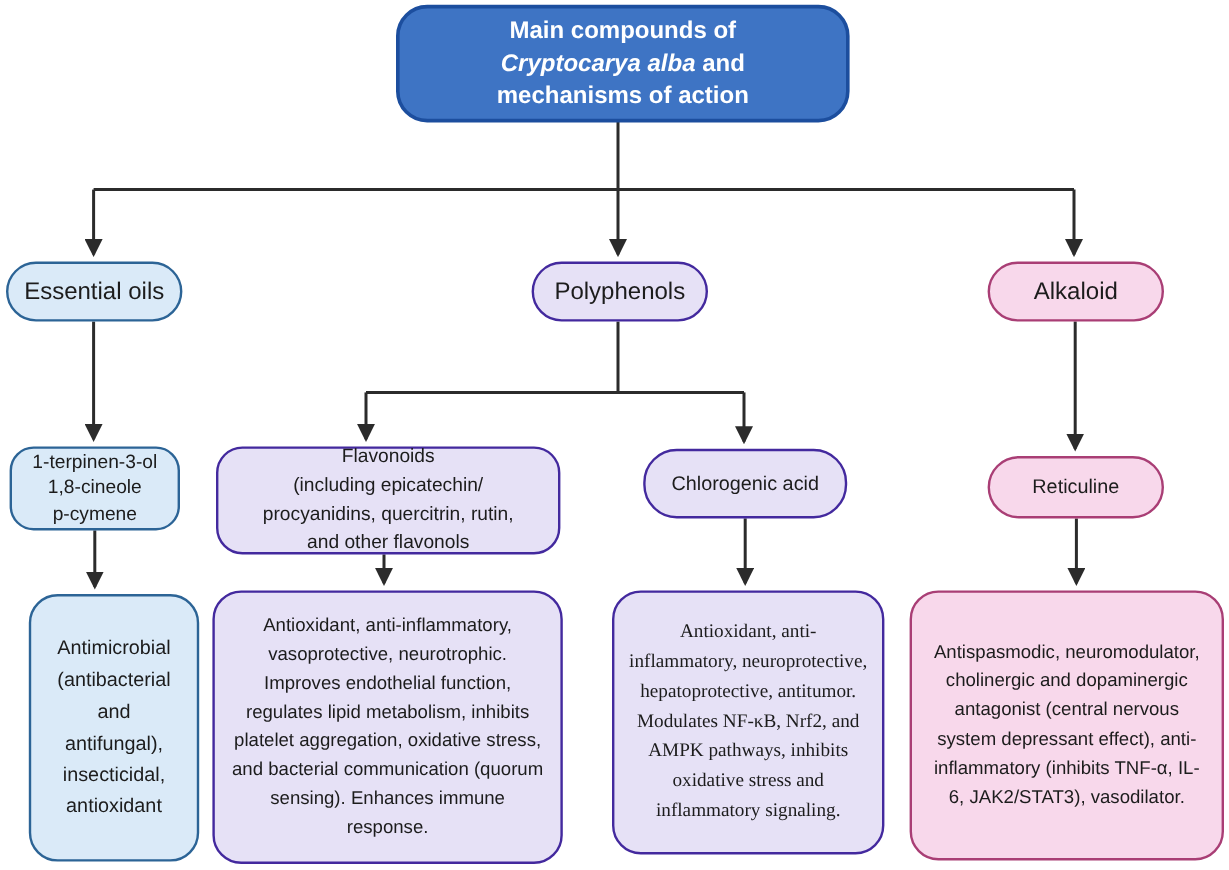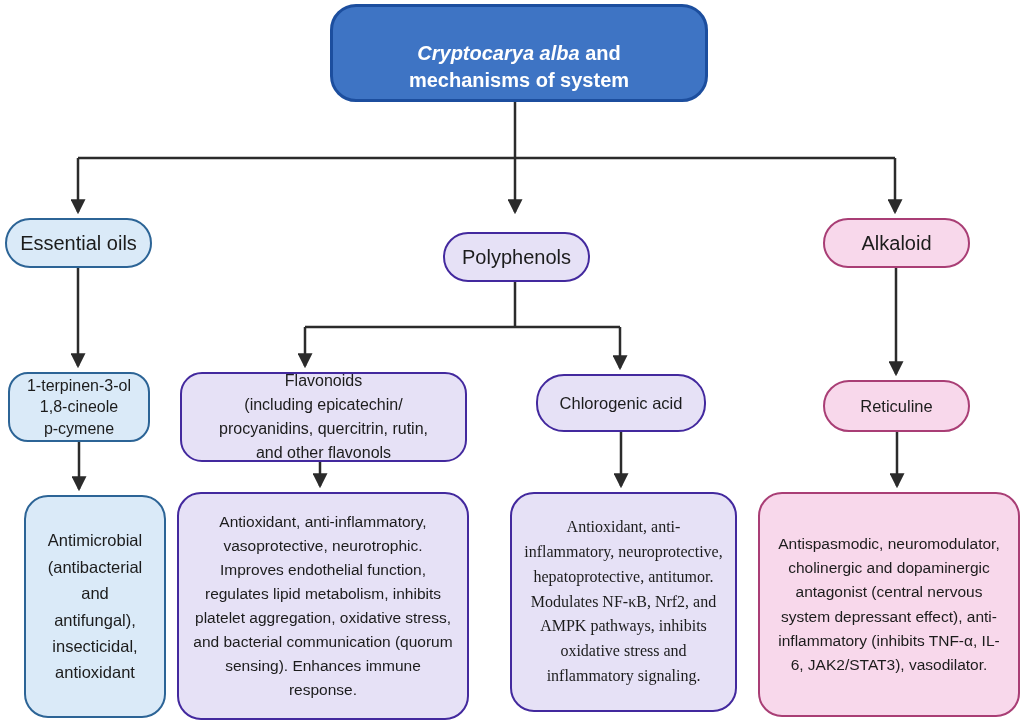--- a/index.html
+++ b/index.html
@@ -22,21 +22,21 @@
     background:var(--blue-fill);border:3px solid var(--blue-border);
     color:#ffffff;font-weight:bold;font-size:20px;line-height:1.35;
     white-space:normal;padding:4px 14px;
   }
   .pill{border-radius:27px;font-size:20px;}
   .blue-node{background:var(--lightblue-fill);border:2.5px solid var(--lightblue-border);}
   .purple-node{background:var(--lavender-fill);border:2.5px solid var(--lavender-border);}
   .pink-node{background:var(--pink-fill);border:2.5px solid var(--pink-border);}
 
   .n-essential{left:5px;top:218px;width:147px;height:50px;}
-  .n-polyphenols{left:443px;top:232px;width:147px;height:50px;text-align:center;}
+  .n-polyphenols{left:443px;top:218px;width:147px;height:50px;text-align:center;}
   .n-alkaloid{left:823px;top:218px;width:147px;height:50px;}
 
   .n-terpinen{left:8px;top:372px;width:142px;height:70px;border-radius:20px;font-size:16px;line-height:1.35;}
   .n-flavonoids{left:180px;top:372px;width:287px;height:90px;border-radius:22px;font-size:16px;line-height:1.5;padding:4px 8px;}
   .n-chlorogenic{left:536px;top:374px;width:170px;height:58px;border-radius:28px;font-size:16.5px;}
   .n-reticuline{left:823px;top:380px;width:147px;height:52px;border-radius:26px;font-size:16.5px;}
 
   .desc{border-radius:24px;padding:10px 12px;line-height:1.55;white-space:normal;}
   .n-essential-desc{left:24px;top:495px;width:142px;height:223px;font-size:16.5px;line-height:1.6;white-space:pre-line;}
   .n-flav-desc{left:177px;top:492px;width:292px;height:228px;font-size:15.5px;}
@@ -68,24 +68,24 @@
     <line x1="620" y1="327" x2="620" y2="368" marker-end="url(#ah)"></line>
     <line x1="896" y1="268" x2="896" y2="374" marker-end="url(#ah)"></line>
     <line x1="79" y1="442" x2="79" y2="489" marker-end="url(#ah)"></line>
     <line x1="320" y1="462" x2="320" y2="486" marker-end="url(#ah)"></line>
     <line x1="621" y1="432" x2="621" y2="486" marker-end="url(#ah)"></line>
     <line x1="897" y1="432" x2="897" y2="486" marker-end="url(#ah)"></line>
   </svg>
 
   <div class="node title-node">
     <div>
-      <br>
+      <span>Main compounds of</span><br>
       <i>Cryptocarya alba</i>
       <span>and</span><br>
-      <span>mechanisms of system</span>
+      <span>mechanisms of action</span>
     </div>
   </div>
 
   <div class="node pill blue-node n-essential">Essential oils</div>
   <div class="node pill purple-node n-polyphenols">Polyphenols</div>
   <div class="node pill pink-node n-alkaloid">Alkaloid</div>
 
   <div class="node blue-node n-terpinen">1-terpinen-3-ol
 1,8-cineole
 p-cymene</div>

